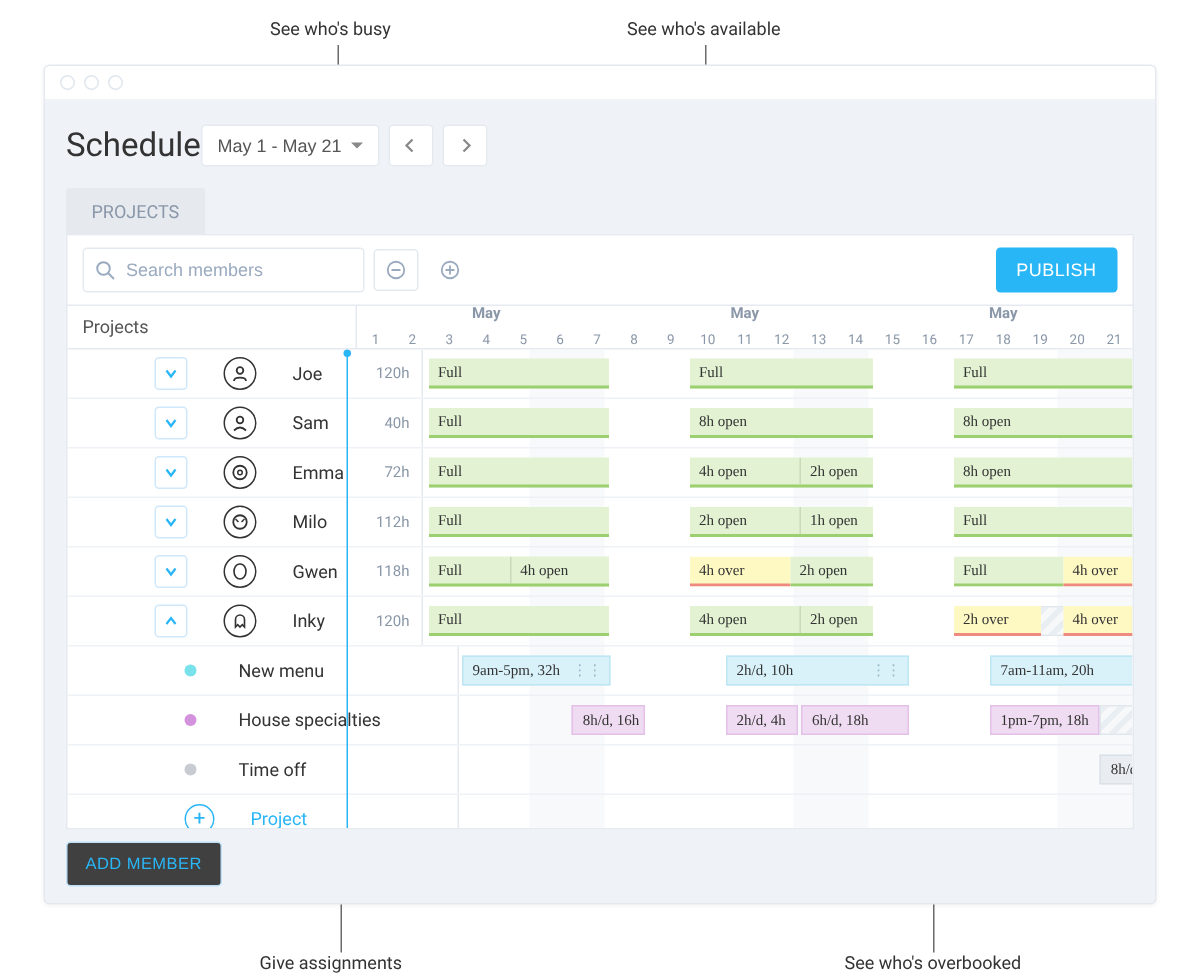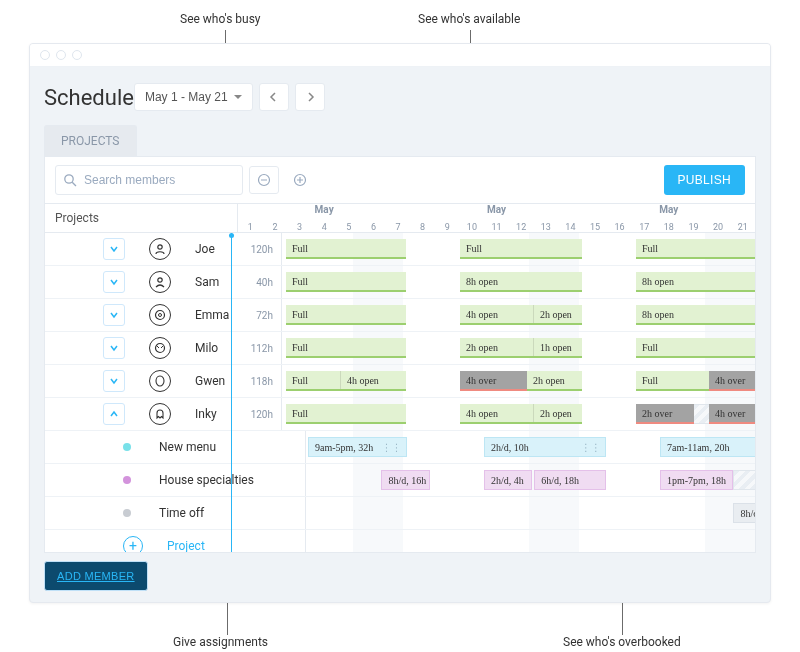--- a/index.html
+++ b/index.html
@@ -65,39 +65,39 @@
   .row .right-area { flex: 1; position: relative; }
 
   .expander { width: 20px; height: 20px; border: 1px solid #cfe8fb; border-radius: 3px; display: inline-flex; align-items: center; justify-content: center; cursor: pointer; margin-left: 4px; }
   .expander svg { stroke: #29b6f6; }
   .avatar { width: 20px; height: 20px; border-radius: 50%; border: 1.5px solid #333; display: inline-flex; align-items: center; justify-content: center; }
   .name { font-size: 12px; color: #333; flex: 1; }
   .hours { font-size: 10px; color: #8a97a8; margin-right: 8px; }
 
   .bar { position: absolute; top: 6px; height: 20px; border-radius: 0; border: 1px solid; box-sizing: border-box; display: flex; align-items: center; font-size: 10px; color: #333; overflow: hidden; }
   .bar-green { background: #e2f2d2; border-color: #bfe1a4; border-top: none; border-right: none; border-bottom: 2px solid #9ccf6f; border-left: none;}
-  .bar-red   { background: #a3a3a3; border-color: #f6b8b1; border-bottom: 2px solid #ef8a80; border-top:none; border-left:none; border-right:none;}
+  .bar-red   { background: #fef9c3; border-color: #f6b8b1; border-bottom: 2px solid #ef8a80; border-top:none; border-left:none; border-right:none;}
   .bar-blue  { background: #d9f2fa; border: 1px solid #bde6f4; }
   .bar-pink  { background: #f0dcf2; border: 1px solid #e4c0e9; }
   .bar-hatch { background: repeating-linear-gradient(135deg, #e9eef3 0, #e9eef3 4px, #f6f8fa 4px, #f6f8fa 8px); border: 1px solid #e0e6ec; }
   .bar-gray  { background: #e9edf1; border: 1px solid #dbe1e8; }
   .bar span { font-size: 10px; }
   .bar .seg { padding-left: 6px; white-space: nowrap; font-family: Liberation Serif, serif; }
   .bar .divider { width: 1px; align-self: stretch; background: rgba(0,0,0,0.1); }
 
   .sub-row .left-fixed { padding-left: 34px; }
   .bullet { width: 8px; height: 8px; border-radius: 50%; margin-right: 4px; }
   .bullet.cyan { background: #79e1e9; }
   .bullet.purple { background: #d393dc; }
   .bullet.grey { background: #c8ccd2; }
 
   .add-project { color: #29b6f6; display: flex; align-items: center; gap: 8px; font-size: 12px; }
   .plus-circ { width: 18px; height: 18px; border: 1.5px solid #29b6f6; border-radius: 50%; display: inline-flex; align-items: center; justify-content: center; font-size: 14px; line-height: 1; }
 
-  .add-member-btn { margin-top: 8px; height: 30px; padding: 0 12px; background: #0c4a6e; border: 1px solid #bfe0f7; color: #29b6f6; font-size: 11px; letter-spacing: 0.3px; border-radius: 3px; cursor: pointer; align-self: flex-start; text-decoration: underline; }
+  .add-member-btn { margin-top: 8px; height: 30px; padding: 0 12px; background: #404040; border: 1px solid #bfe0f7; color: #29b6f6; font-size: 11px; letter-spacing: 0.3px; border-radius: 3px; cursor: pointer; align-self: flex-start; }
 </style>
 </head>
 <body>
 
 <div class="canvas">
 
   <div class="call-label" style="left:180px; top:12px;">See who's busy</div>
   <div class="call-line" style="left:225px; top:30px; height:212px;"></div>
 
   <div class="call-label" style="left:418px; top:12px;">See who's available</div>

